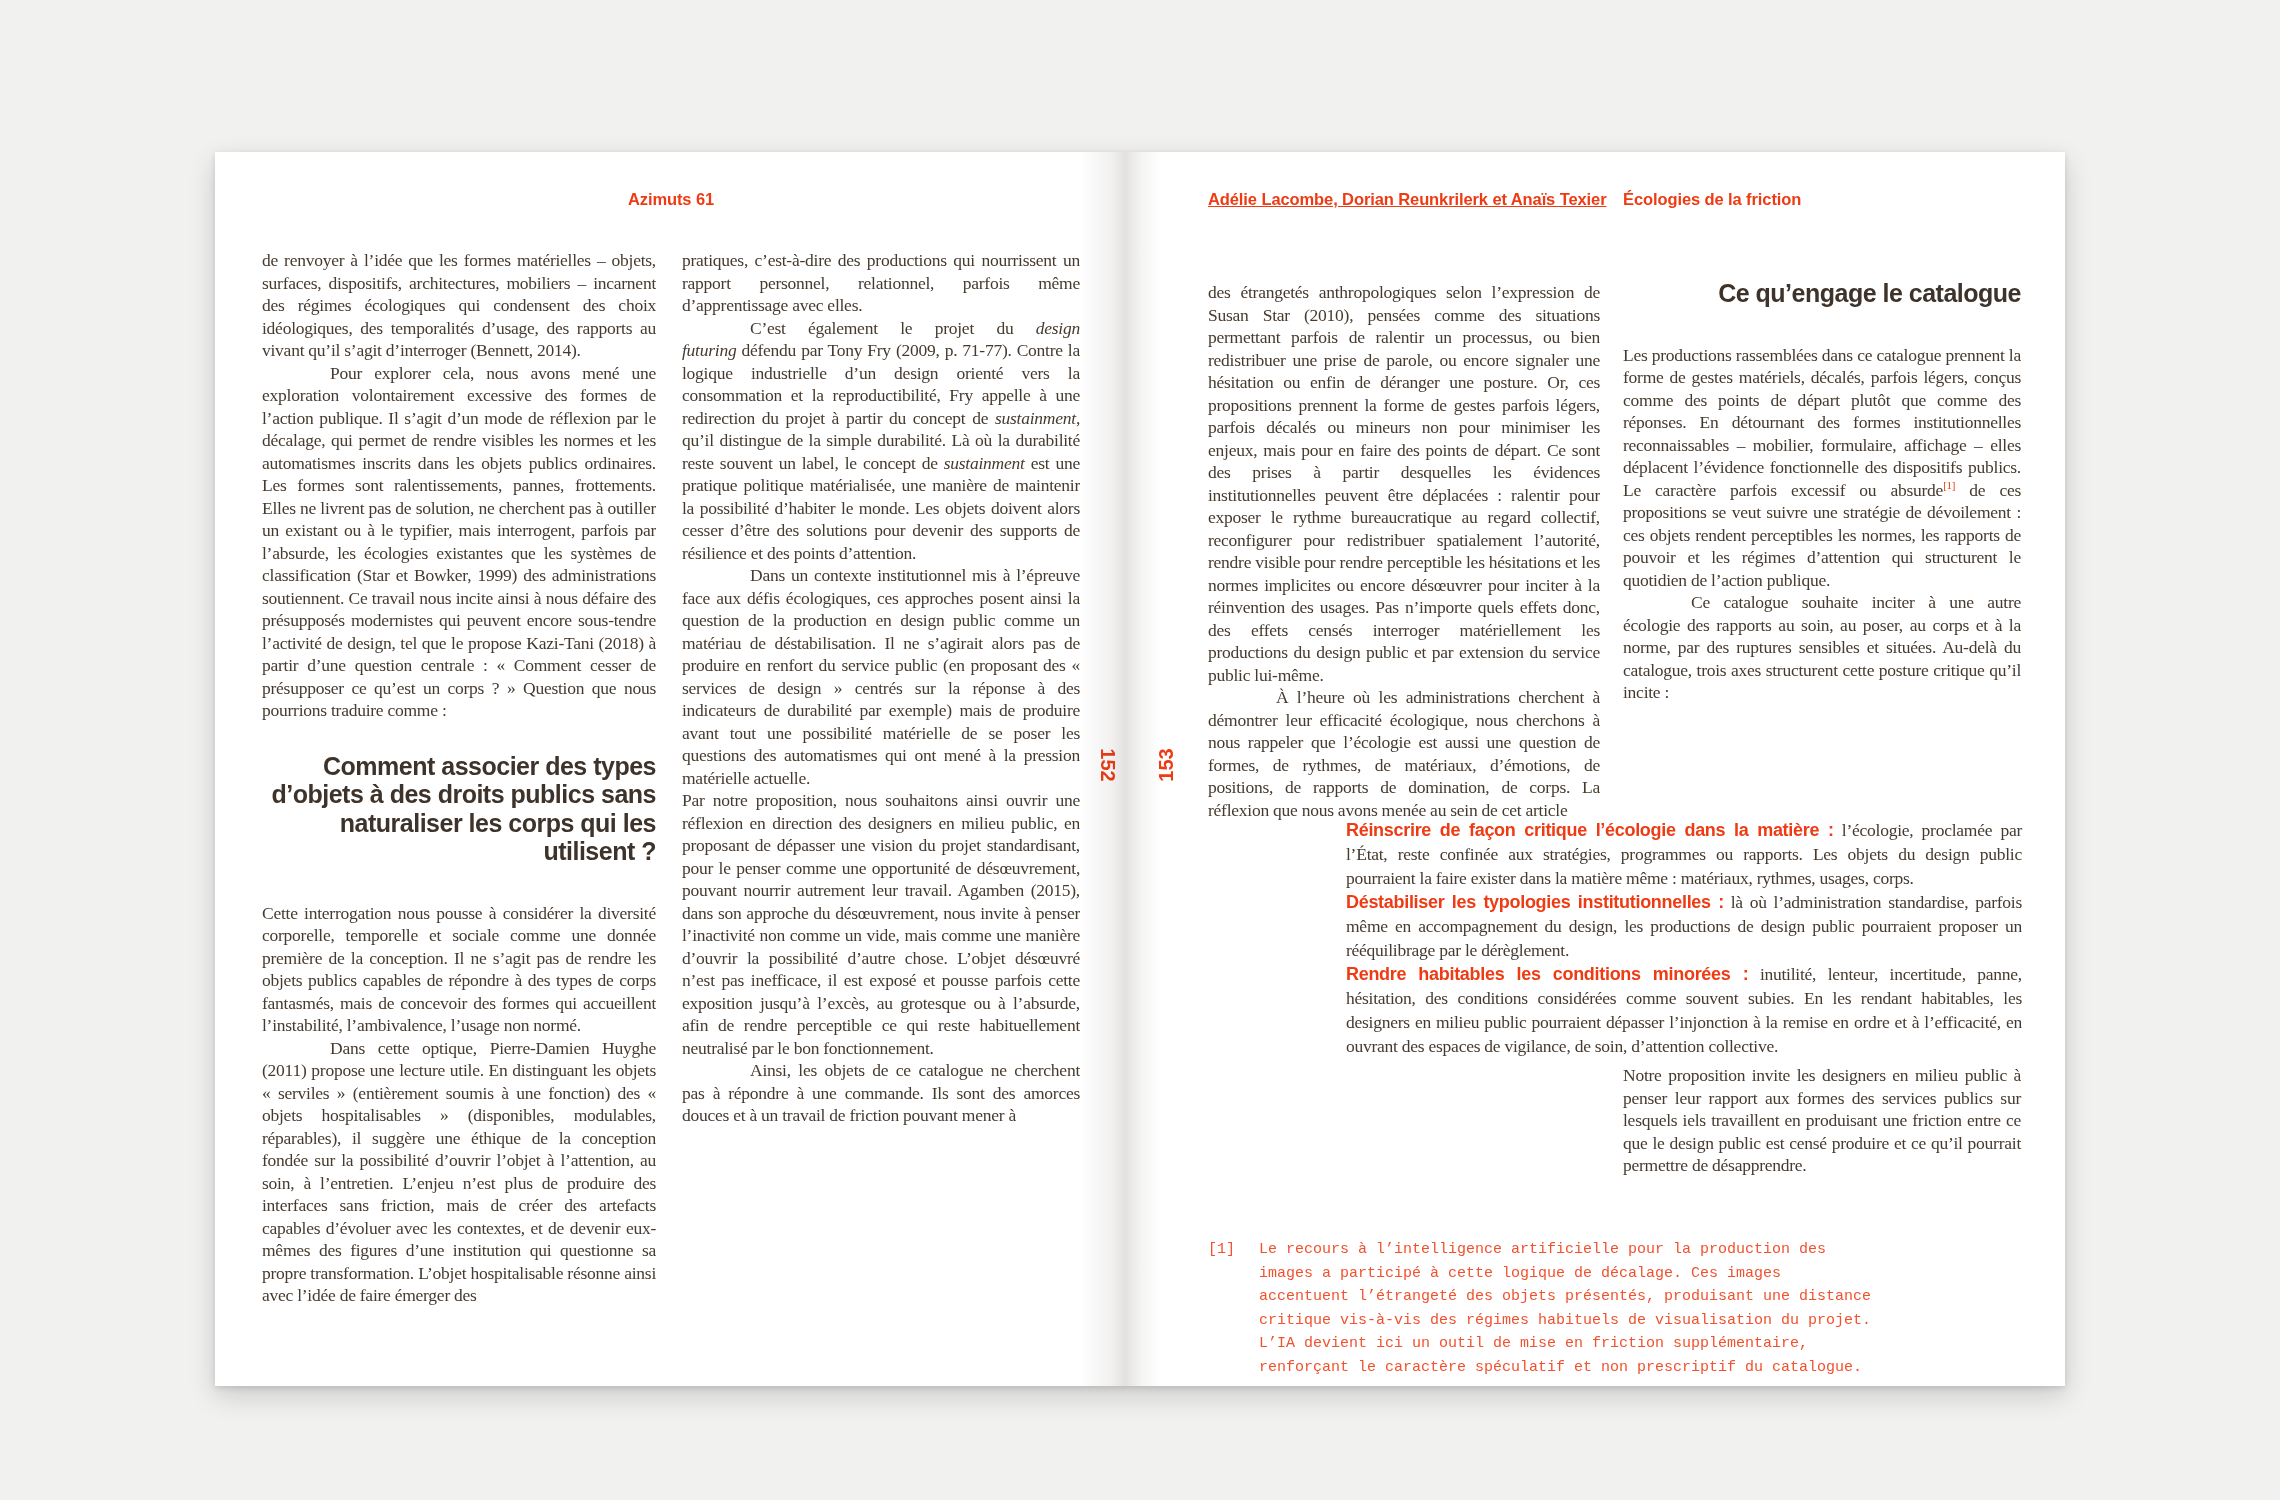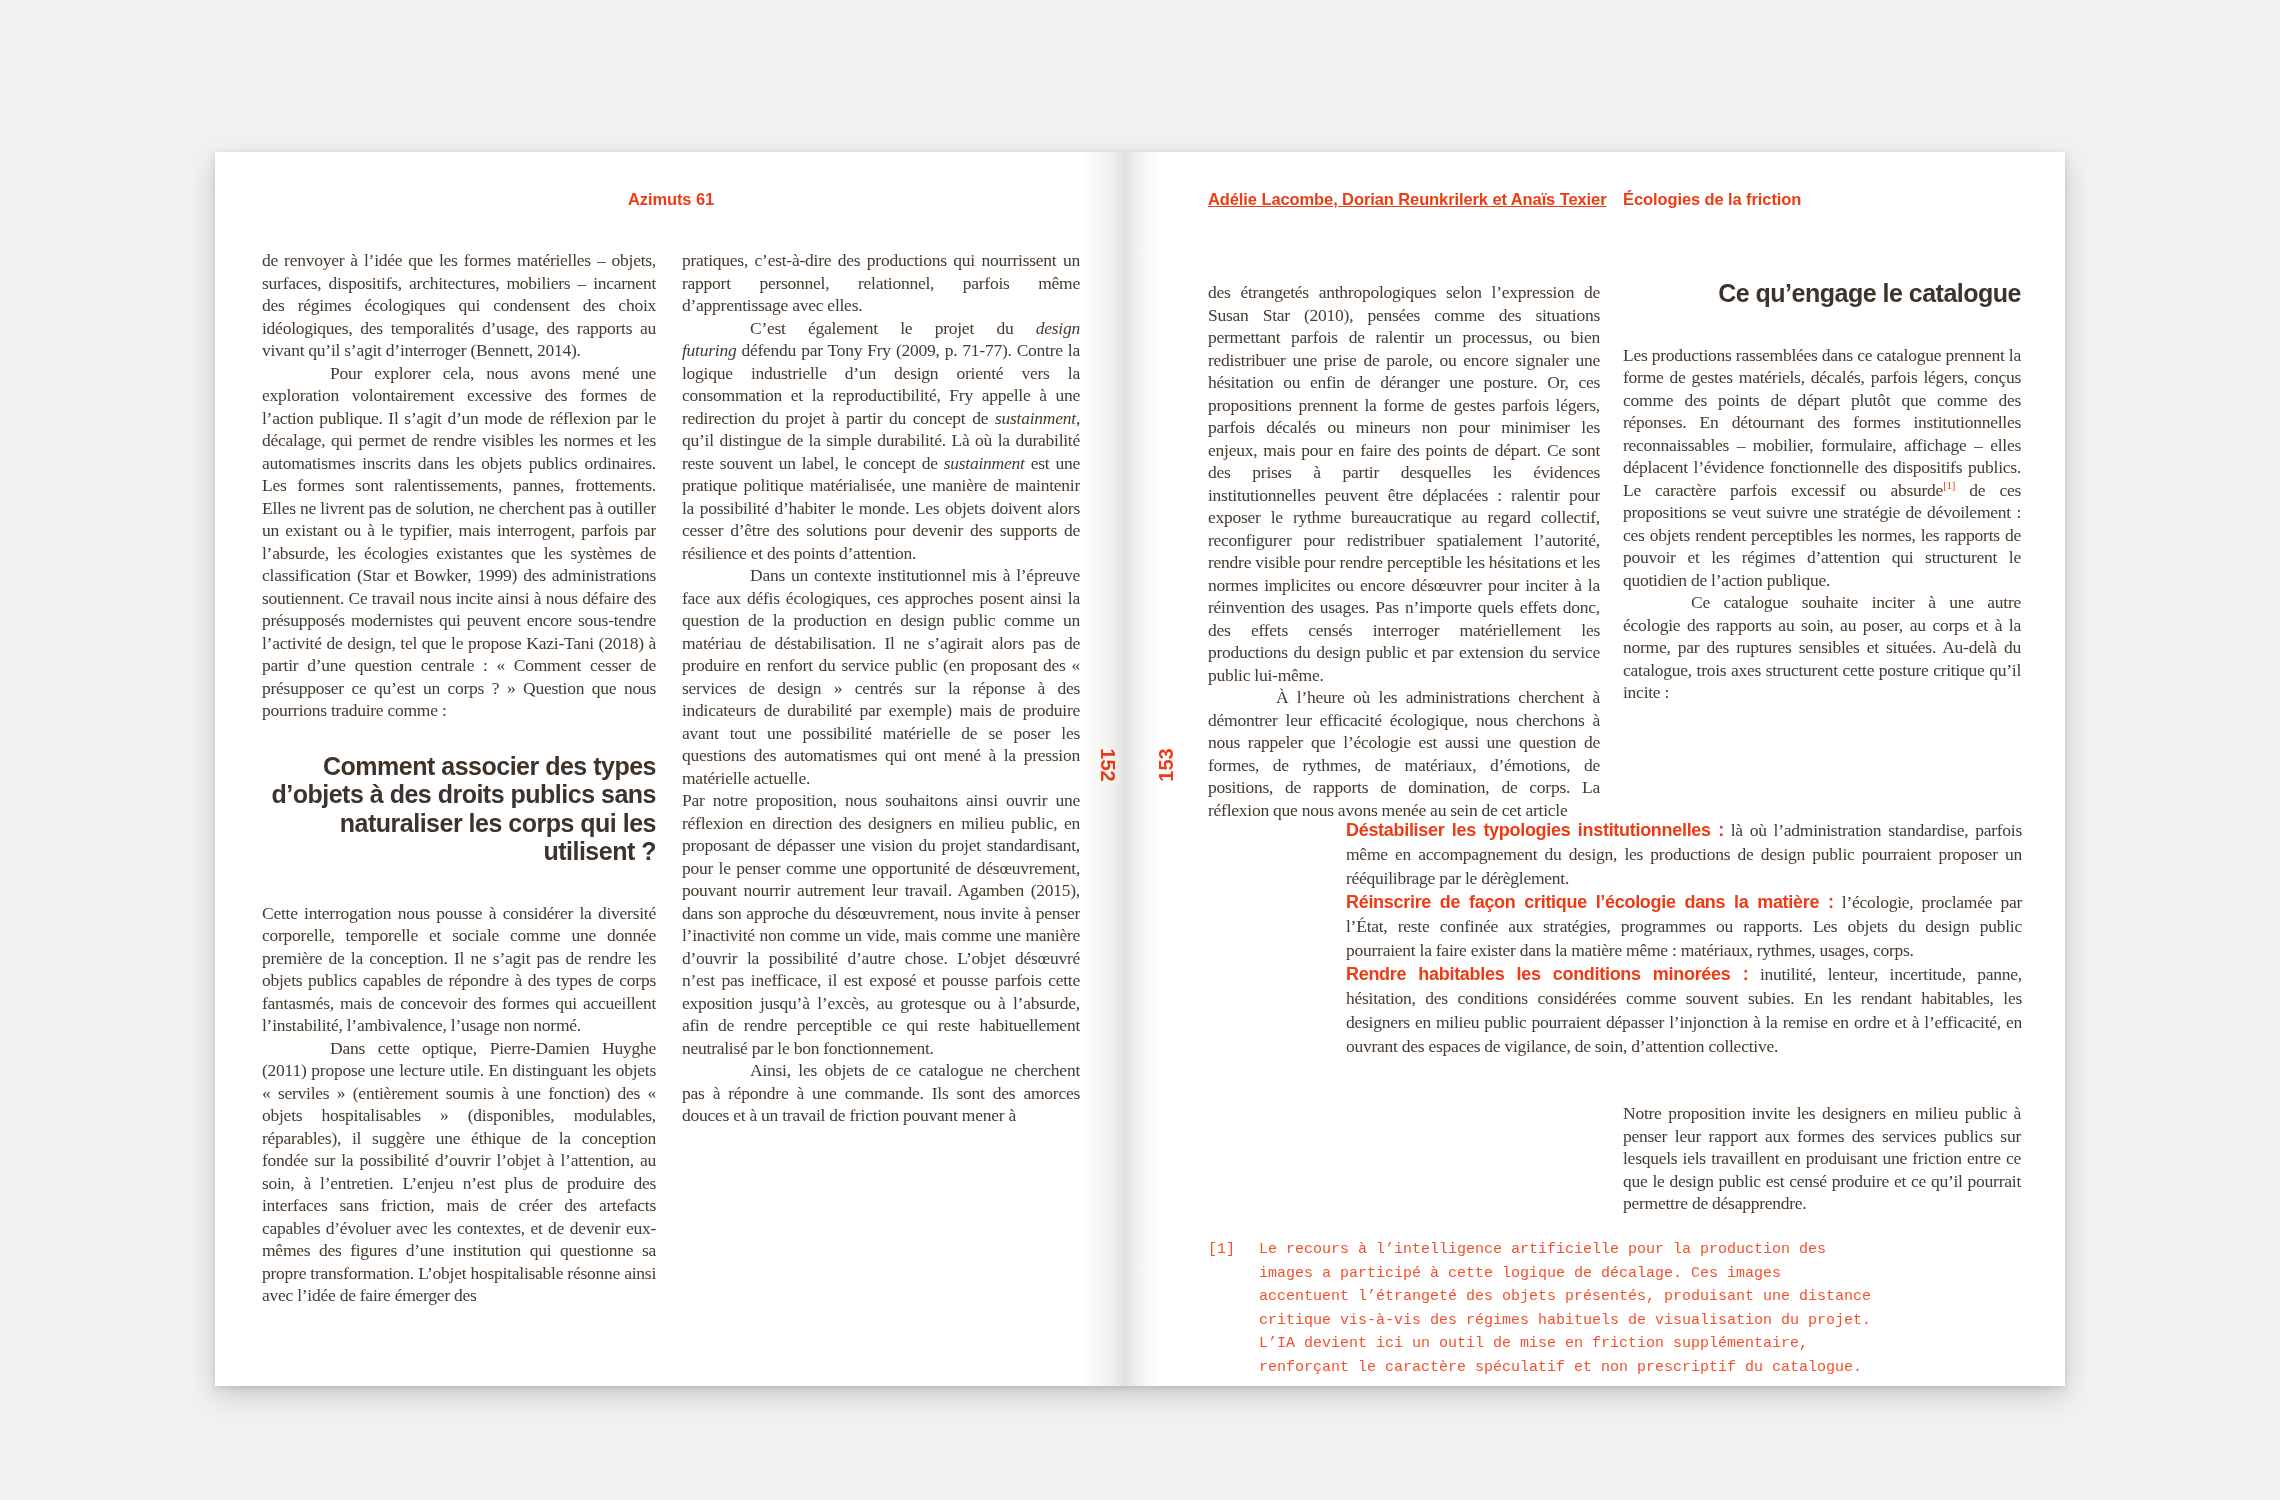--- a/index.html
+++ b/index.html
@@ -72,21 +72,21 @@
     text-align:justify;letter-spacing:-0.25px;
   }
   .axes .axis-label{
     font-family:"Liberation Sans", sans-serif;
     font-weight:bold;color:var(--accent);
     font-size:18px;letter-spacing:-0.3px;
   }
   .closing{
     position:absolute;left:1408px;top:912px;width:398px;
     font-size:17.5px;line-height:22.5px;color:var(--ink);
-    text-align:justify;letter-spacing:-0.25px;margin-top:38px;
+    text-align:justify;letter-spacing:-0.25px;
   }
   .footnote{
     position:absolute;left:993px;top:1086px;width:690px;
     display:flex;align-items:flex-start;
     font-family:"Liberation Mono", monospace;
     font-size:15px;line-height:23.5px;color:var(--fn-red);
     text-align:left;
   }
   .footnote .fn-marker{flex:0 0 51px;}
   .footnote .fn-text{flex:1;max-width:620px;}
@@ -128,22 +128,22 @@
         <p class=""><span>des étrangetés anthropologiques selon l’expression de Susan Star (2010), pensées comme des situations permettant parfois de ralentir un processus, ou bien redistribuer une prise de parole, ou encore signaler une hésitation ou enfin de déranger une posture. Or, ces propositions prennent la forme de gestes parfois légers, parfois décalés ou mineurs non pour minimiser les enjeux, mais pour en faire des points de départ. Ce sont des prises à partir desquelles les évidences institutionnelles peuvent être déplacées : ralentir pour exposer le rythme bureaucratique au regard collectif, reconfigurer pour redistribuer spatialement l’autorité, rendre visible pour rendre perceptible les hésitations et les normes implicites ou encore désœuvrer pour inciter à la réinvention des usages. Pas n’importe quels effets donc, des effets censés interroger matériellement les productions du design public et par extension du service public lui-même.</span></p>
         <p class="ind"><span>À l’heure où les administrations cherchent à démontrer leur efficacité écologique, nous cherchons à nous rappeler que l’écologie est aussi une question de formes, de rythmes, de matériaux, d’émotions, de positions, de rapports de domination, de corps. La réflexion que nous avons menée au sein de cet article</span></p>
       </div>
     <div class="col col-r2">
         <h2>Ce qu’engage le catalogue</h2>
         <p class=""><span>Les productions rassemblées dans ce catalogue prennent la forme de gestes matériels, décalés, parfois légers, conçus comme des points de départ plutôt que comme des réponses. En détournant des formes institutionnelles reconnaissables – mobilier, formulaire, affichage – elles déplacent l’évidence fonctionnelle des dispositifs publics. Le caractère parfois excessif ou absurde</span><sup class="fnref">[1]</sup><span>&nbsp;de ces propositions se veut suivre une stratégie de dévoilement : ces objets rendent perceptibles les normes, les rapports de pouvoir et les régimes d’attention qui structurent le quotidien de l’action publique.</span></p>
         <p class="ind"><span>Ce catalogue souhaite inciter à une autre écologie des rapports au soin, au poser, au corps et à la norme, par des ruptures sensibles et situées. Au-delà du catalogue, trois axes structurent cette posture critique qu’il incite :</span></p>
       </div>
 
     <div class="axes">
+        <p><span class="axis-label">Réinscrire de façon critique l’écologie dans la matière :</span><span> l’écologie, proclamée par l’État, reste confinée aux stratégies, programmes ou rapports. Les objets du design public pourraient la faire exister dans la matière même : matériaux, rythmes, usages, corps.</span></p>
         <p><span class="axis-label">Déstabiliser les typologies institutionnelles :</span><span> là où l’administration standardise, parfois même en accompagnement du design, les productions de design public pourraient proposer un rééquilibrage par le dérèglement.</span></p>
-        <p><span class="axis-label">Réinscrire de façon critique l’écologie dans la matière :</span><span> l’écologie, proclamée par l’État, reste confinée aux stratégies, programmes ou rapports. Les objets du design public pourraient la faire exister dans la matière même : matériaux, rythmes, usages, corps.</span></p>
         <p><span class="axis-label">Rendre habitables les conditions minorées :</span><span> inutilité, lenteur, incertitude, panne, hésitation, des conditions considérées comme souvent subies. En les rendant habitables, les designers en milieu public pourraient dépasser l’injonction à la remise en ordre et à l’efficacité, en ouvrant des espaces de vigilance, de soin, d’attention collective.</span></p>
       </div>
 
     <div class="closing">Notre proposition invite les designers en milieu public à penser leur rapport aux formes des services publics sur lesquels iels travaillent en produisant une friction entre ce que le design public est censé produire et ce qu’il pourrait permettre de désapprendre.</div>
 
     <div class="footnote">
       <span class="fn-marker">[1]</span>
       <span class="fn-text">Le recours à l’intelligence artificielle pour la production des images a participé à cette logique de décalage. Ces images accentuent l’étrangeté des objets présentés, produisant une distance critique vis-à-vis des régimes habituels de visualisation du projet. L’IA devient ici un outil de mise en friction supplémentaire, renforçant le caractère spéculatif et non prescriptif du catalogue.</span>
     </div>
 

